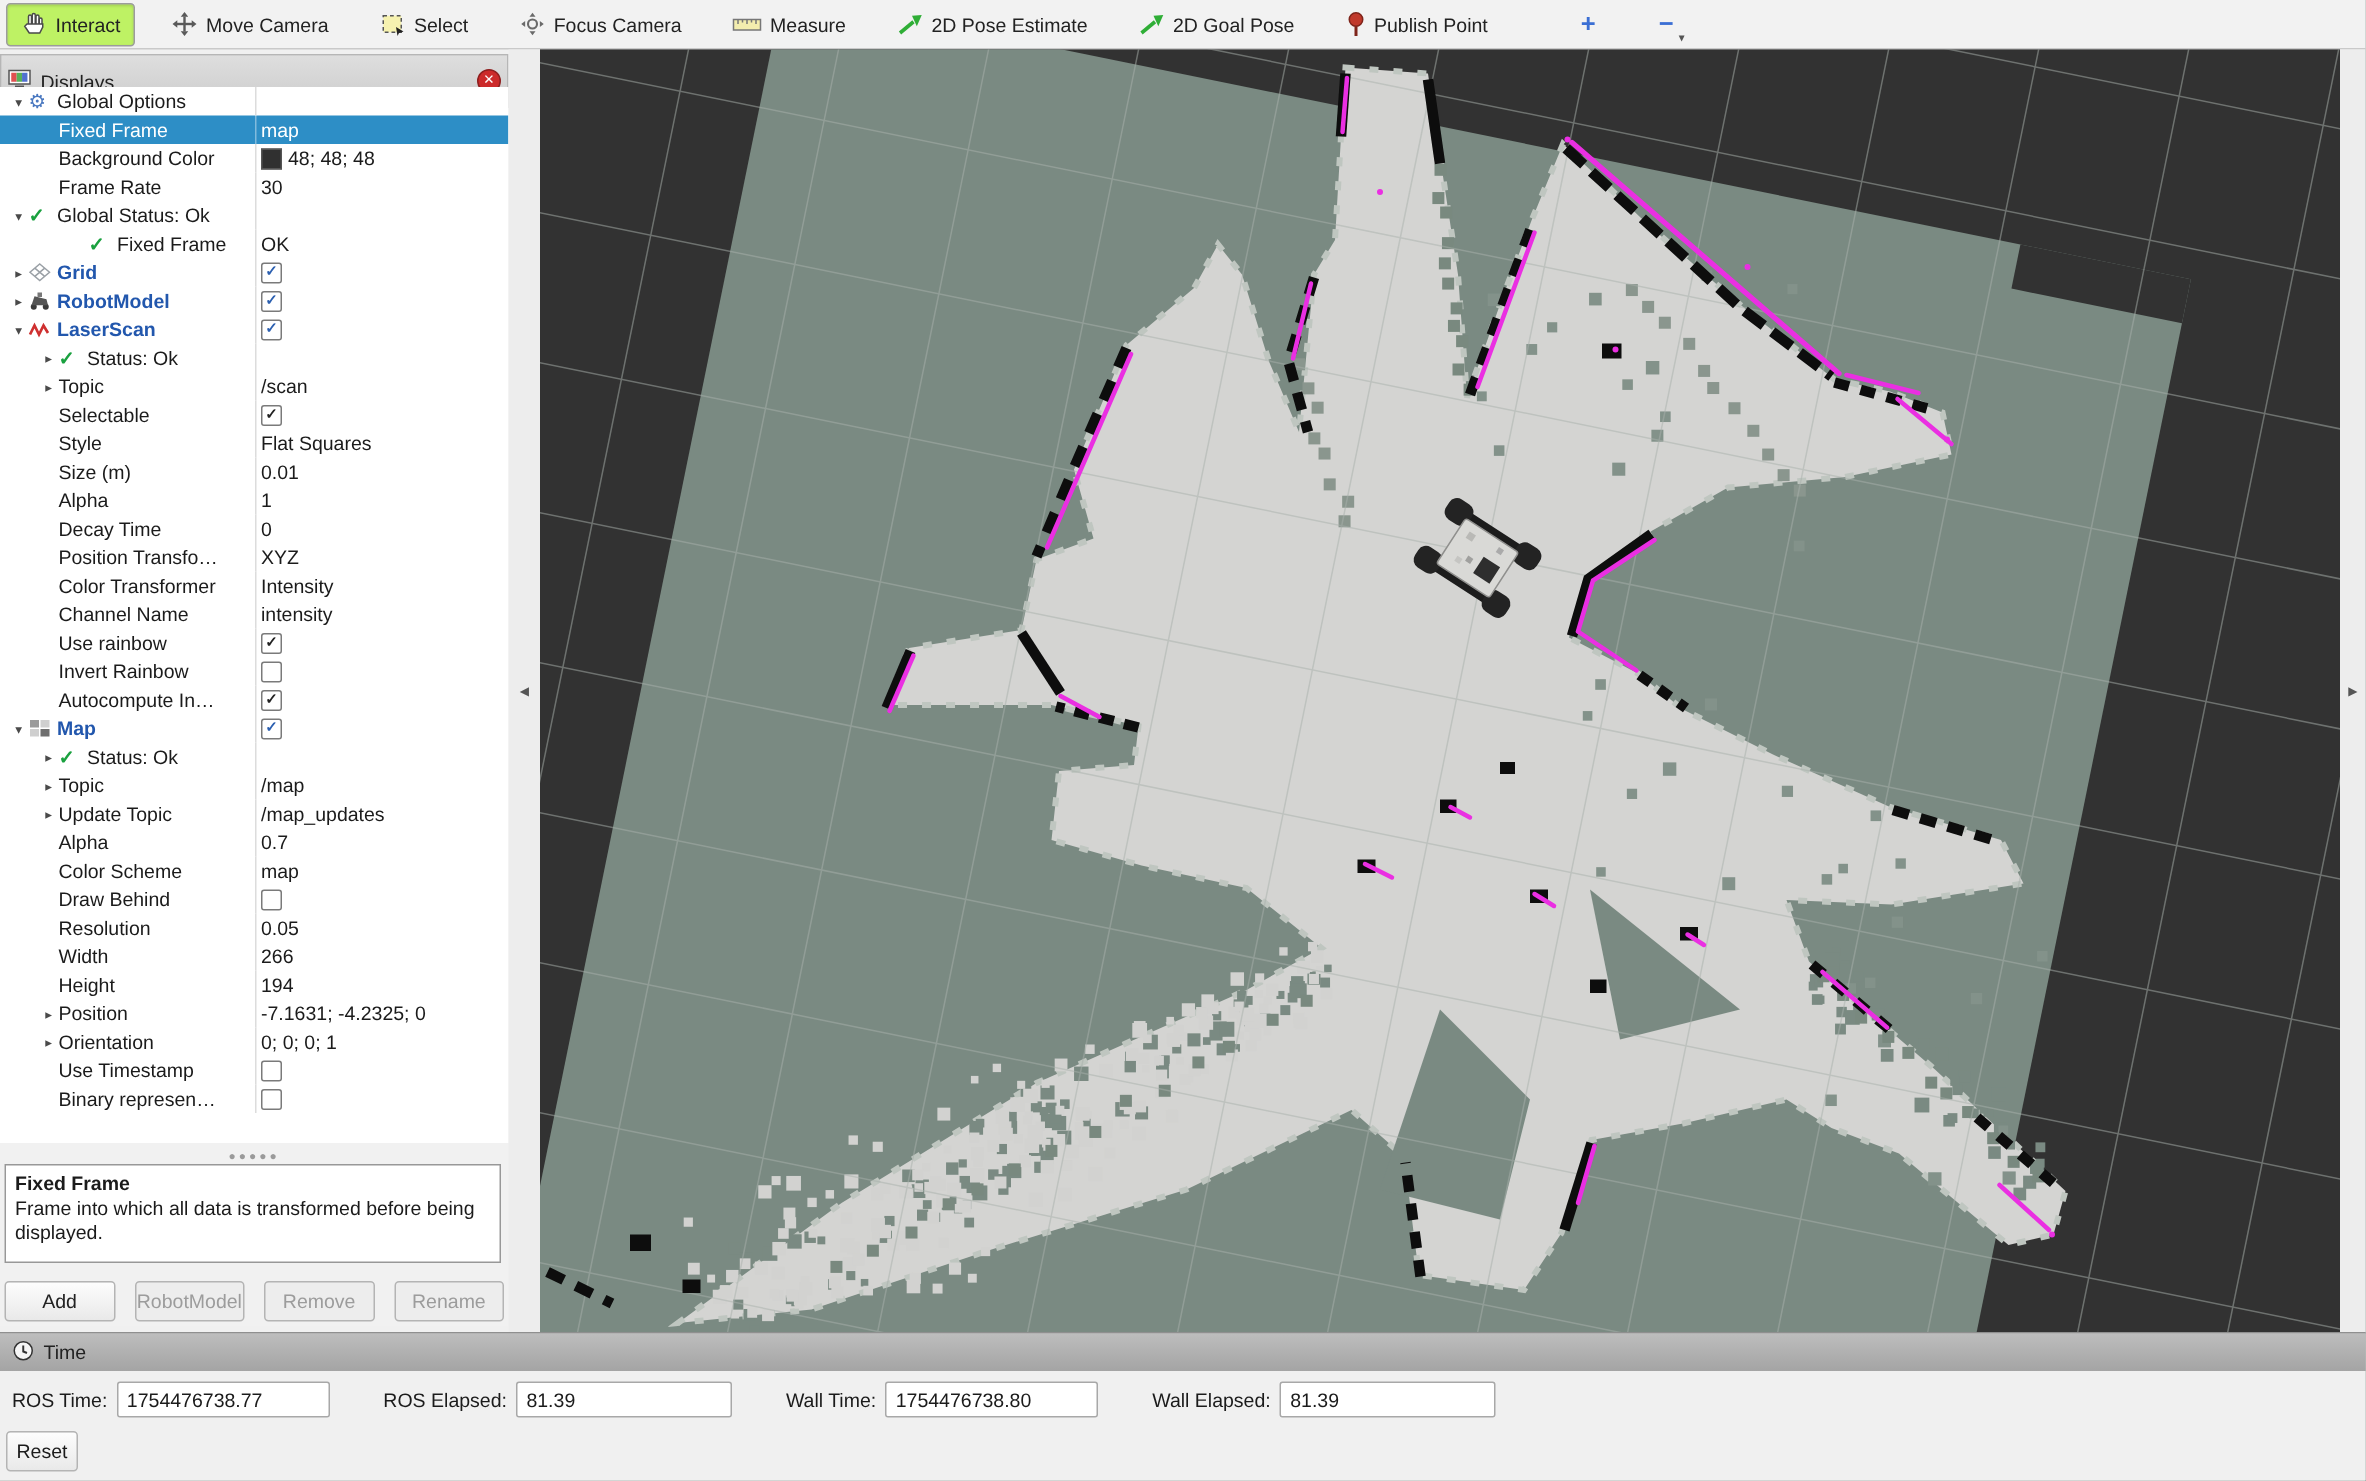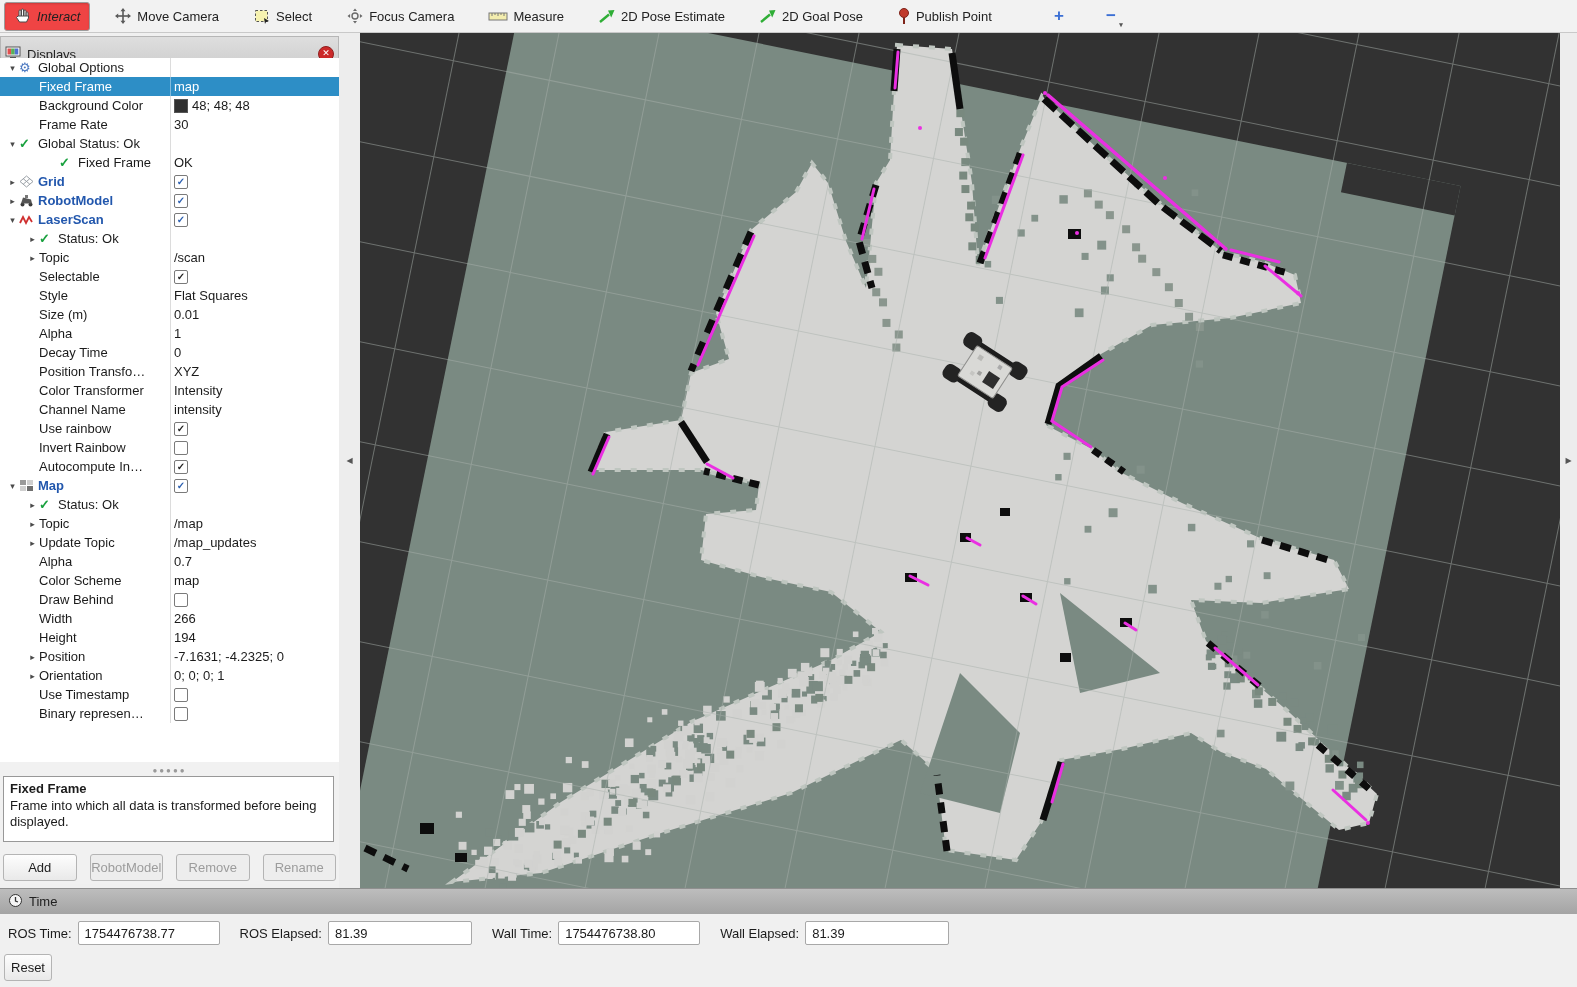--- a/index.html
+++ b/index.html
@@ -3,21 +3,21 @@
 <meta charset="utf-8">
 <style>
   html,body{margin:0;padding:0;}
   body{width:1577px;height:987px;overflow:hidden;position:relative;background:#f0f0f0;
        font-family:"Liberation Sans",sans-serif;font-size:13px;color:#1b1b1b;}
   
   #toolbar{position:absolute;left:0;top:0;width:1577px;height:33px;background:#f2f2f2;
            border-bottom:1px solid #c9c9c9;display:flex;align-items:center;padding-left:4px;box-sizing:border-box;}
   .tool-btn{display:flex;align-items:center;gap:5px;height:27px;padding:0 9px;margin-right:14px;
             border:1px solid transparent;border-radius:3px;color:#222;white-space:nowrap;cursor:default;}
-  .tool-btn.active{background:#ef4444;border:1px solid #9c9c9c;box-shadow:inset 0 1px 2px rgba(0,0,0,.15);font-style:italic;}
+  .tool-btn.active{background:#bef264;border:1px solid #9c9c9c;box-shadow:inset 0 1px 2px rgba(0,0,0,.15);}
   .tool-btn svg{display:block;}
   .tool-sq{width:26px;height:26px;display:flex;align-items:center;justify-content:center;margin-right:8px;
            font-weight:bold;font-size:17px;color:#3b6fd4;position:relative;}
   .tool-sq .dd{position:absolute;right:1px;bottom:0;font-size:7px;color:#555;}
   
   #displays-panel{position:absolute;left:0;top:36px;width:339px;height:848px;background:#f1f1f1;}
   #dp-header{height:36px;background:linear-gradient(#dedede,#cccccc);border:1px solid #b6b6b6;
              display:flex;align-items:center;padding:0 4px;box-sizing:border-box;}
   #dp-header .t{flex:1;margin-left:6px;color:#222;}
   #dp-close{width:14px;height:14px;border-radius:8px;background:#cc2a2a;border:1px solid #8e1f1f;color:#fff;
@@ -52,21 +52,21 @@
   
   #viewport{position:absolute;left:360px;top:33px;width:1200px;height:855px;background:#323232;}
   
   #time-header{position:absolute;left:0;top:888px;width:1577px;height:26px;background:linear-gradient(#bdbdbd,#a4a4a4);
                border-top:1px solid #8f8f8f;display:flex;align-items:center;padding-left:8px;box-sizing:border-box;color:#222;}
   #time-header .t{margin-left:6px;}
   #time-body{position:absolute;left:0;top:914px;width:1577px;height:73px;background:#f0f0f0;}
   #time-fields{position:absolute;left:8px;top:7px;display:flex;align-items:center;}
   .tf-label{margin-right:6px;white-space:nowrap;}
   .tf-input{height:22px;background:#fff;border:1px solid #a8a8a8;border-radius:2px;display:flex;align-items:center;
-            padding:0 6px;margin-right:20px;font-size:13px;}
+            padding:0 6px;margin-right:36px;font-size:13px;}
   #reset-btn{position:absolute;left:4px;top:40px;width:46px;height:25px;background:linear-gradient(#fdfdfd,#e9e9e9);
              border:1px solid #b4b4b4;border-radius:3px;display:flex;align-items:center;justify-content:center;cursor:default;}
 </style>
 </head>
 <body>
 
 <div id="toolbar">
     <div class="tool-btn active">
       <span>
         <svg width="18" height="18" viewBox="0 0 18 18">
@@ -479,20 +479,30 @@
         </div>
       </div>
       <div class="row">
         <div class="lcell">
           <span style="flex: 0 0 auto; width: 26px;"></span>
           <span class="arrow"></span>
           <span class="rlabel">Draw Behind</span>
         </div>
         <div class="vcell">
           <span class="cb"></span>
+        </div>
+      </div>
+      <div class="row">
+        <div class="lcell">
+          <span style="flex: 0 0 auto; width: 26px;"></span>
+          <span class="arrow"></span>
+          <span class="rlabel">Resolution</span>
+        </div>
+        <div class="vcell">
+          <span>0.05</span>
         </div>
       </div>
       <div class="row">
         <div class="lcell">
           <span style="flex: 0 0 auto; width: 26px;"></span>
           <span class="arrow"></span>
           <span class="rlabel">Width</span>
         </div>
         <div class="vcell">
           <span>266</span>

